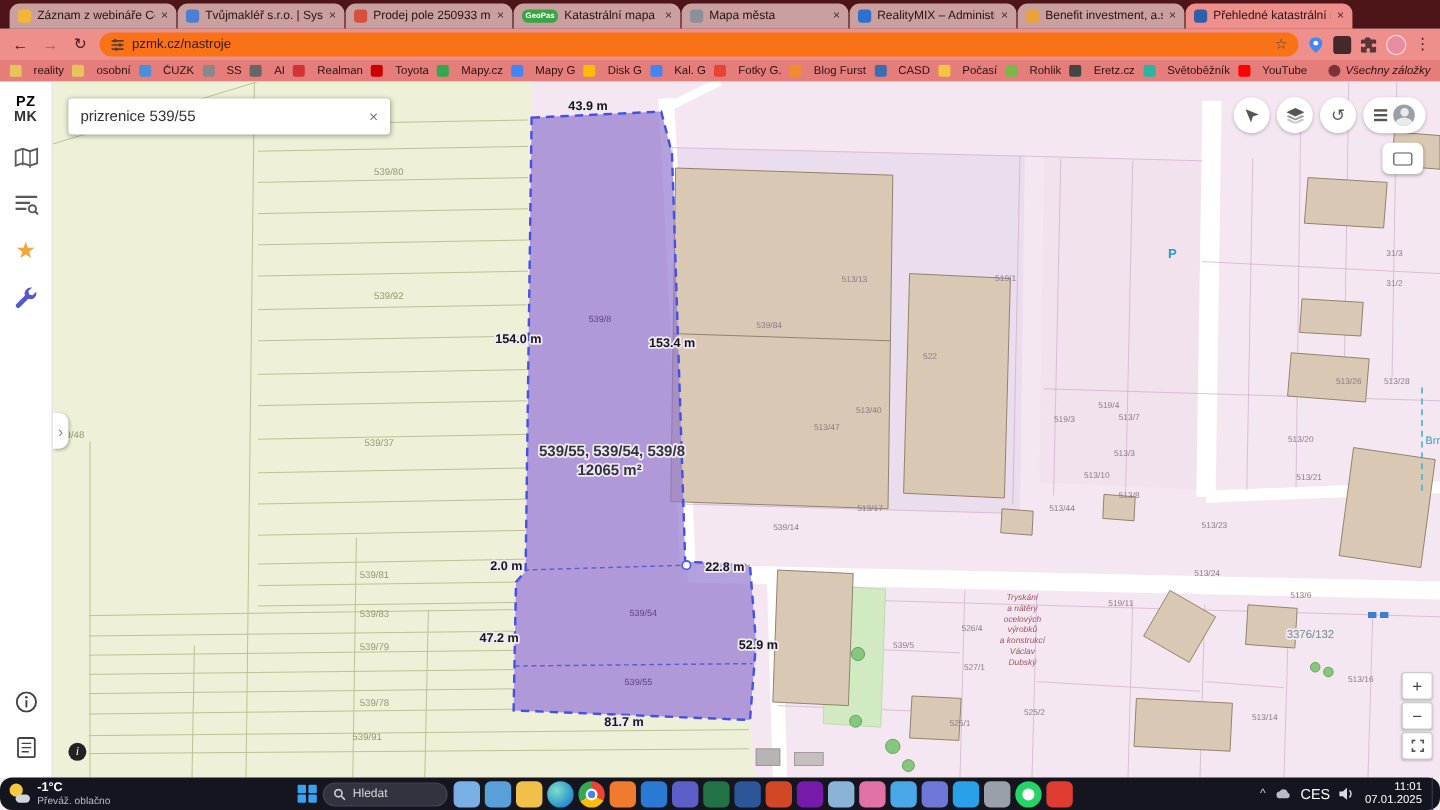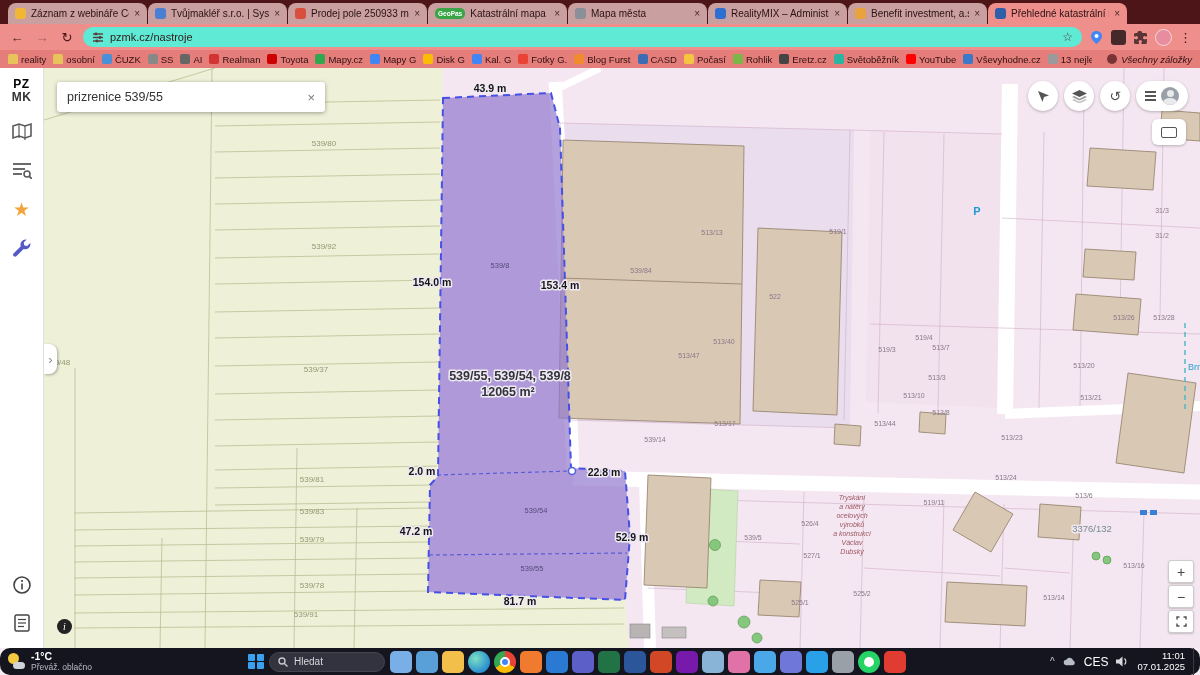--- a/index.html
+++ b/index.html
@@ -12,29 +12,29 @@
          border-radius:8px 8px 0 0; background:#c99fa0; font-size:10px; color:#2a1112; margin-right:1px; overflow:hidden; }
   .tab.active { background:#ee8f8c; }
   .fav { width:11px; height:11px; border-radius:3px; flex:0 0 auto; }
   .favwide { width:auto; min-width:11px; padding:0 3px; color:#fff; font-size:6.5px; font-weight:bold; display:flex; align-items:center; border-radius:5px; }
   .tab-title { flex:1; white-space:nowrap; overflow:hidden; }
   .tab-close { font-size:10px; color:#4a2a2a; flex:0 0 auto; cursor:default; }
 
   .toolbar { height:26px; background:#ee8f8c; display:flex; align-items:center; padding:0 8px; gap:7px; }
   .nav-btn { font-size:13px; color:#45191a; width:18px; text-align:center; }
   .nav-btn.dim { opacity:.45; }
-  .addr { flex:1; height:20px; background:#5eead4; border-radius:10px; display:flex; align-items:center; padding:0 9px; gap:6px; font-size:11px; color:#33191a; }
+  .addr { flex:1; height:20px; background:#f97316; border-radius:10px; display:flex; align-items:center; padding:0 9px; gap:6px; font-size:11px; color:#33191a; }
   .addr .url { flex:1; }
   .ext-row { display:flex; align-items:center; gap:7px; }
   .ext-ic { width:15px; height:15px; border-radius:3px; display:flex; align-items:center; justify-content:center; }
   .avatar { width:17px; height:17px; border-radius:50%; background:#e88ca0; border:1.5px solid #f8d8d5; }
   .menu-dots { font-size:13px; color:#45191a; }
 
   .bookmarks { height:18px; background:#e57e7b; display:flex; align-items:center; padding:0 8px; gap:7px; font-size:9.5px; color:#2e1010; overflow:hidden; }
-  .bm { display:flex; align-items:center; gap:3px; flex:0 0 auto; }
+  .bm { display:flex; align-items:center; gap:10px; flex:0 0 auto; }
   .bm-ic { width:10px; height:10px; border-radius:2px; background:#999; flex:0 0 auto; }
   .bm-ic.folder { background:#e8c35a; border-radius:2px 2px 1px 1px; position:relative; }
   .bm-ic.folder::before { content:""; position:absolute; top:-2px; left:0; width:5px; height:2px; background:#e8c35a; border-radius:1px 1px 0 0; }
   .bm-label { white-space:nowrap; }
   .bm-right { margin-left:auto; display:flex; align-items:center; gap:4px; flex:0 0 auto; padding-left:8px;font-style:italic; }
 
   
   .app { display:flex; height:580px; }
   .sidebar { width:44px; background:#ffffff; border-right:1px solid #e2dde2; display:flex; flex-direction:column; align-items:center; padding-top:10px; gap:17px; z-index:5; }
   .logo { text-align:center; font-weight:800; font-size:12px; line-height:1.05; letter-spacing:.5px; }
@@ -102,21 +102,21 @@
   .weather { display:flex; align-items:center; gap:6px; padding-left:8px; }
   .w-ic { width:17px; height:17px; position:relative; }
   .w-ic .sun { position:absolute; left:0; top:0; width:11px; height:11px; border-radius:50%; background:#f5c842; }
   .w-ic .cloud { position:absolute; right:0; bottom:1px; width:12px; height:7px; border-radius:5px; background:#cfd4da; }
   .w-txt { line-height:1.1; }
   .w-temp { font-size:10.5px; font-weight:bold; }
   .w-cond { font-size:8.5px; color:#b9bcc6; }
   .tb-center { position:absolute; left:248px; display:flex; align-items:center; gap:5px; }
   .win-logo { width:16px; height:16px; display:grid; grid-template-columns:7px 7px; grid-template-rows:7px 7px; gap:1.5px; }
   .win-logo i { background:#3aa0f0; border-radius:1px; }
-  .tb-search { width:116px; height:20px; border-radius:10px; background:#33333f; border:1px solid #45454f; display:flex; align-items:center; gap:6px; padding:0 8px; font-size:10px; color:#d8d8dd; }
+  .tb-search { width:104px; height:20px; border-radius:10px; background:#33333f; border:1px solid #45454f; display:flex; align-items:center; gap:6px; padding:0 8px; font-size:10px; color:#d8d8dd; }
   .tb-app { width:22px; height:22px; border-radius:5px; flex:0 0 auto; }
   .app-chrome-browser { background:conic-gradient(#ea4335 0 33%, #fbbc05 33% 66%, #34a853 66% 100%) !important; border-radius:50%; position:relative; }
   .app-chrome-browser::before { content:""; position:absolute; inset:6px; background:#4285f4; border:2px solid #fff; border-radius:50%; }
   .app-whatsapp { border-radius:50% !important; position:relative; }
   .app-whatsapp::before { content:""; position:absolute; inset:6px; background:#fff; border-radius:50%; }
   .app-edge-browser { background:radial-gradient(circle at 35% 35%, #7ce0c4, #2a8fd0 70%) !important; border-radius:50%; }
   .tray { position:absolute; right:4px; display:flex; align-items:center; gap:8px; }
   .tray .caret { font-size:10px; color:#cfcfd8; }
   .tray-ic { width:13px; height:13px; }
   .lang { font-size:12px; }

